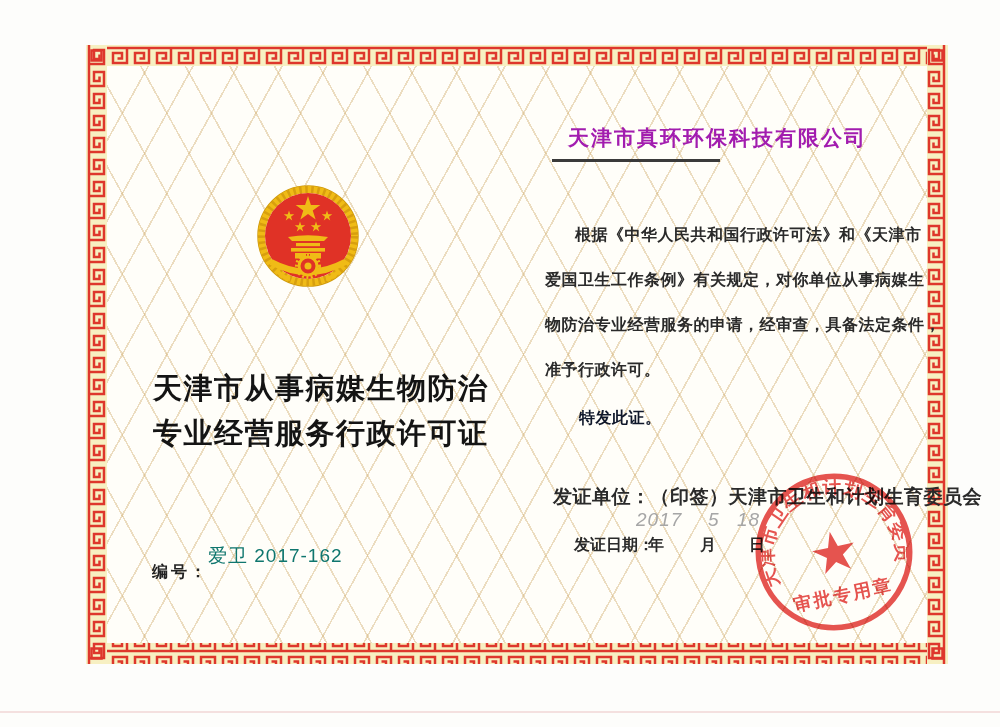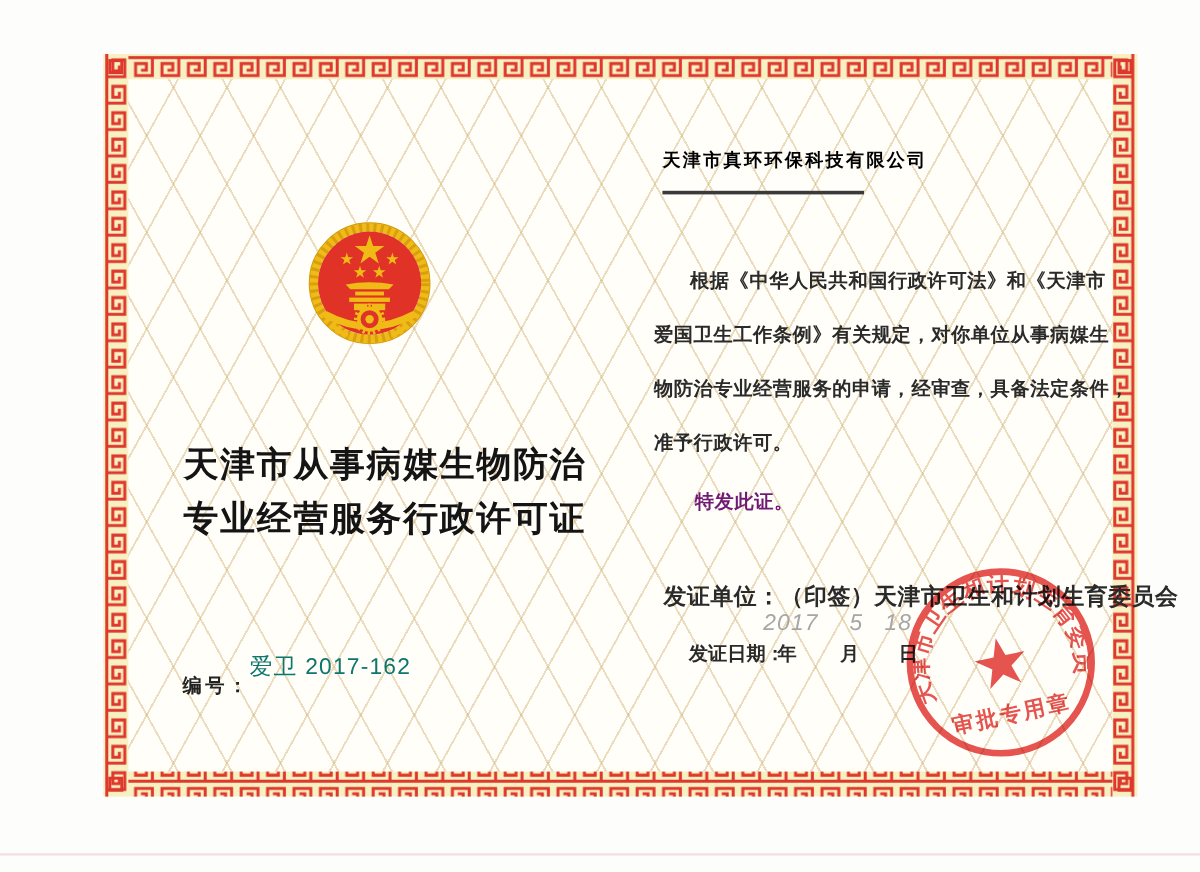--- a/index.html
+++ b/index.html
@@ -4,28 +4,28 @@
 <style>
   html,body{margin:0;padding:0;background:#ffffff;}
   .page{position:relative;width:1000px;height:727px;background:#fdfdfb;overflow:hidden;
         font-family:"Liberation Sans", sans-serif;}
   .abs{position:absolute;}
   
   .lattice{left:104px;top:64px;width:826px;height:581px;background-color:#fffef9;
     background-image:
       repeating-linear-gradient(61deg,  rgba(209,174,112,0.42) 0 1.6px, transparent 1.6px 39px),
       repeating-linear-gradient(119deg, rgba(209,174,112,0.42) 0 1.6px, transparent 1.6px 39px);}
-  .company{left:552px;top:124px;font-size:15px;letter-spacing:2px;color:#000000;font-weight:bold;}
+  .company{left:568px;top:124px;font-size:21px;letter-spacing:2px;color:#a21caf;font-weight:bold;}
   .company-underline{left:552px;top:159px;width:168px;height:2.5px;background:#3a3a3a;}
   .title{left:153px;top:366px;width:350px;font-size:29px;line-height:45px;font-weight:900;
          letter-spacing:1.5px;color:#141414;font-family:"Liberation Sans",sans-serif;}
   .bodytext{left:545px;top:212px;width:400px;font-size:16px;line-height:45px;font-weight:bold;
             color:#2a2a2a;font-family:"Liberation Serif",serif;letter-spacing:0.5px;}
   .bodytext .line:first-child{padding-left:30px;}
-  .closing{left:579px;top:408px;font-size:16px;font-weight:bold;color:#701a75;
+  .closing{left:579px;top:408px;font-size:16px;font-weight:bold;color:#0f172a;
            font-family:"Liberation Serif",serif;letter-spacing:0.5px;}
   .issuer{left:553px;top:484px;font-size:19px;font-weight:bold;color:#2a2a2a;
           font-family:"Liberation Serif",serif;letter-spacing:0.5px;}
   .date-label{left:553px;top:535px;font-size:16px;font-weight:bold;color:#2a2a2a;
               font-family:"Liberation Serif",serif;margin-left:21px;}
   .date-unit{font-size:16px;font-weight:bold;color:#2a2a2a;font-family:"Liberation Serif",serif;top:535px;}
   .date-val{font-size:19px;color:#a6a6a6;top:509px;letter-spacing:1px;font-style:italic;}
   .refcode{left:208px;top:543px;font-size:19px;color:#0f766e;letter-spacing:1px;}
   .serial{left:152px;top:562px;font-size:16px;font-weight:bold;color:#222;letter-spacing:3px;
           font-family:"Liberation Serif",serif;}

